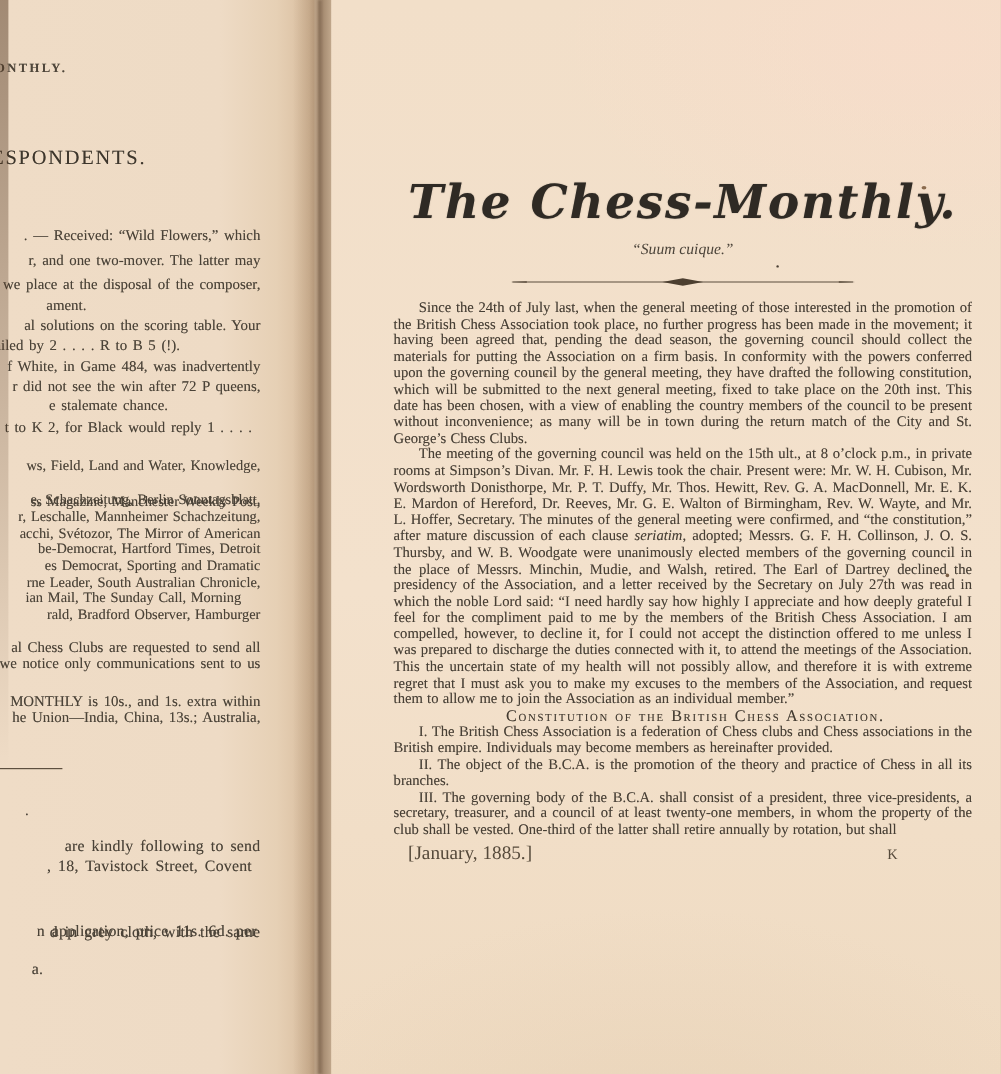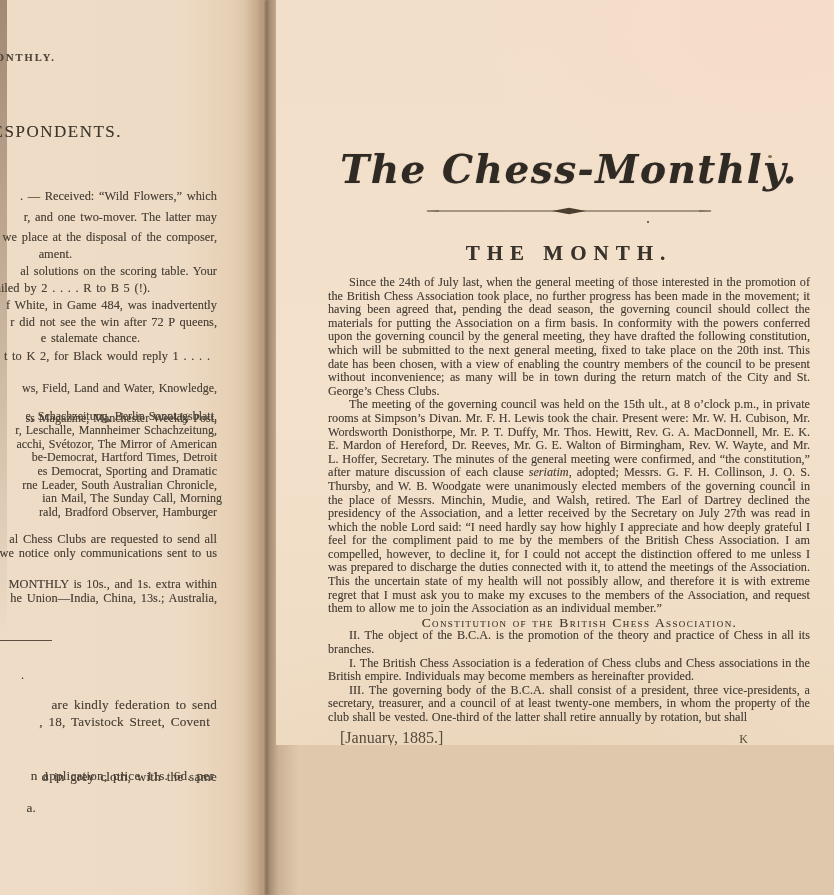--- a/index.html
+++ b/index.html
@@ -29,21 +29,21 @@
   .gutter{
     position:absolute;left:244px;top:0;width:54px;height:895px;pointer-events:none;
     background:linear-gradient(to right,rgba(140,105,70,0) 0%,rgba(122,90,58,.20) 25%,rgba(92,62,38,.45) 46%,rgba(120,88,58,.20) 64%,rgba(150,120,85,0) 100%);
   }
   .gutter-line{
     position:absolute;left:265px;top:0;width:3px;height:895px;pointer-events:none;
     background:rgba(66,42,26,.32);filter:blur(1px);
   }
   
   .right-page{
-    position:absolute;left:276px;top:0;width:558px;height:745px;overflow:hidden;
+    position:absolute;left:276px;top:0;width:558px;height:895px;overflow:hidden;
     background:
       radial-gradient(ellipse 430px 250px at 88% 4%, rgba(250,219,203,.55), rgba(250,219,203,0) 72%),
       radial-gradient(ellipse 500px 300px at 50% 108%, rgba(226,204,176,.45), rgba(226,204,176,0) 70%),
       linear-gradient(to bottom,#f2dfc9 0%,#f3e1cc 55%,#efdbc2 100%);
   }
   .column{position:absolute;left:52px;top:0;width:482px;}
   .masthead{margin-top:146px;text-align:center;}
   .masthead-title{
     font-family:"DejaVu Serif", serif;font-style:italic;font-weight:bold;
     font-size:39px;line-height:46px;letter-spacing:1.5px;color:#2f2a24;
@@ -94,64 +94,64 @@
       <div class="lp-line lp-body" style="right: 122px; top: 331px;">e stalemate chance.</div>
       <div class="lp-line lp-body" style="right: 52px; top: 349px;">t to K 2, for Black would reply 1 . . . .</div>
       <div class="lp-line lp-list" style="right: 45px; top: 381px;">ws, Field, Land and Water, Knowledge,</div>
       <div class="lp-line lp-list" style="right: 45px; top: 411px;">ss Magazine, Manchester Weekly Post,</div>
       <div class="lp-line lp-list" style="right: 45px; top: 409px;">e, Schachzeitung, Berlin Sonntagsblatt,</div>
       <div class="lp-line lp-list" style="right: 45px; top: 423px;">r, Leschalle, Mannheimer Schachzeitung,</div>
       <div class="lp-line lp-list" style="right: 45px; top: 437px;">acchi, Svétozor, The Mirror of American</div>
       <div class="lp-line lp-list" style="right: 45px; top: 450px;">be-Democrat, Hartford Times, Detroit</div>
       <div class="lp-line lp-list" style="right: 45px; top: 464px;">es Democrat, Sporting and Dramatic</div>
       <div class="lp-line lp-list" style="right: 45px; top: 478px;">rne Leader, South Australian Chronicle,</div>
-      <div class="lp-line lp-list" style="right: 40px; top: 491px;">ian Mail, The Sunday Call, Morning</div>
+      <div class="lp-line lp-list" style="right: 61px; top: 491px;">ian Mail, The Sunday Call, Morning</div>
       <div class="lp-line lp-list" style="right: 45px; top: 505px;">rald, Bradford Observer, Hamburger</div>
       <div class="lp-line lp-body" style="right: 45px; top: 532px;">al Chess Clubs are requested to send all</div>
       <div class="lp-line lp-body" style="right: 45px; top: 546px;">we notice only communications sent to us</div>
       <div class="lp-line lp-body" style="right: 45px; top: 577px;">MONTHLY is 10s., and 1s. extra within</div>
       <div class="lp-line lp-body" style="right: 45px; top: 591px;">he Union—India, China, 13s.; Australia,</div>
       <div class="lp-line lp-rule" style="left: 0px; width: 52px; top: 640px;"></div>
       <div class="lp-line lp-body" style="right: 238px; top: 668px;">.</div>
-      <div class="lp-line lp-body-lg" style="right: 45px; top: 697px;">are kindly federation to send</div>
+      <div class="lp-line lp-body-lg" style="right: 45px; top: 697px;">are kindly following to send</div>
       <div class="lp-line lp-body-lg" style="right: 52px; top: 714px;">, 18, Tavistock Street, Covent</div>
       <div class="lp-line lp-body-lg" style="right: 45px; top: 769px;">d in grey cloth, with the same</div>
       <div class="lp-line lp-body-lg" style="right: 48px; top: 768px;">n application, price 11s. 6d. per</div>
       <div class="lp-line lp-body-lg" style="right: 226px; top: 800px;">a.</div>
     </div>
   <div class="book-edge"></div>
 </div>
 
 <div class="gutter"></div>
 <div class="gutter-line"></div>
 
 <div class="right-page">
   <div class="column">
 
     <div class="masthead">
       <span class="masthead-title">The Chess-Monthly.</span>
     </div>
 
+    <div class="motto">“Suum cuique.”</div>
 
     <svg class="ornament" width="300" height="10" viewBox="0 0 300 10">
       <path d="M8 5 L292 5" stroke="#5a4c3c" stroke-width="1" fill="none"></path>
       <path d="M6 5 L20 4.4 L20 5.6 Z" fill="#5a4c3c"></path>
       <path d="M294 5 L280 4.4 L280 5.6 Z" fill="#5a4c3c"></path>
       <polygon points="133,5 150,1.8 167,5 150,8.2" fill="#4c3f30"></polygon>
     </svg>
 
-    <div class="section-heading">THE MONTH.</div>
 
 
     <div class="body-text">
       <p>Since the 24th of July last, when the general meeting of those interested in the promotion of the British Chess Association took place, no further progress has been made in the movement; it having been agreed that, pending the dead season, the governing council should collect the materials for putting the Association on a firm basis.  In conformity with the powers conferred upon the governing council by the general meeting, they have drafted the following constitution, which will be submitted to the next general meeting, fixed to take place on the 20th inst.  This date has been chosen, with a view of enabling the country members of the council to be present without inconvenience; as many will be in town during the return match of the City and St. George’s Chess Clubs.</p>
       <p><span>The meeting of the governing council was held on the 15th ult., at 8 o’clock p.m., in private rooms at Simpson’s Divan.  Mr. F. H. Lewis took the chair.  Present were: Mr. W. H. Cubison, Mr. Wordsworth Donisthorpe, Mr. P. T. Duffy, Mr. Thos. Hewitt, Rev. G. A. MacDonnell, Mr. E. K. E. Mardon of Hereford, Dr. Reeves, Mr. G. E. Walton of Birmingham, Rev. W. Wayte, and Mr. L. Hoffer, Secretary.  The minutes of the general meeting were confirmed, and “the constitution,” after mature discussion of each clause </span><i>seriatim</i><span>, adopted; Messrs. G. F. H. Collinson, J. O. S. Thursby, and W. B. Woodgate were unanimously elected members of the governing council in the place of Messrs. Minchin, Mudie, and Walsh, retired.  The Earl of Dartrey declined the presidency of the Association, and a letter received by the Secretary on July 27th was read in which the noble Lord said: “I need hardly say how highly I appreciate and how deeply grateful I feel for the compliment paid to me by the members of the British Chess Association.  I am compelled, however, to decline it, for I could not accept the distinction offered to me unless I was prepared to discharge the duties connected with it, to attend the meetings of the Association.  This the uncertain state of my health will not possibly allow, and therefore it is with extreme regret that I must ask you to make my excuses to the members of the Association, and request them to allow me to join the Association as an individual member.”</span></p>
       <p class="const-heading">Constitution of the British Chess Association.</p>
+      <p>I. The British Chess Association is a federation of Chess clubs and Chess associations in the British empire.   Individuals may become members as hereinafter provided.</p>
       <p>II. The object of the B.C.A. is the promotion of the theory and practice of Chess in all its branches.</p>
-      <p>I. The British Chess Association is a federation of Chess clubs and Chess associations in the British empire.   Individuals may become members as hereinafter provided.</p>
       <p>III. The governing body of the B.C.A. shall consist of a president, three vice-presidents, a secretary, treasurer, and a council of at least twenty-one members, in whom the property of the club shall be vested.   One-third of the latter shall retire annually by rotation, but shall</p>
     </div>
 
     <div class="page-footer">
       <span class="footer-date">[January, 1885.]</span>
       <span class="footer-sig">K</span>
     </div>
   </div>
 
   <div class="speck" style="left:492px;top:155px;width:4px;height:3px;background:#8a6b4e;"></div>

